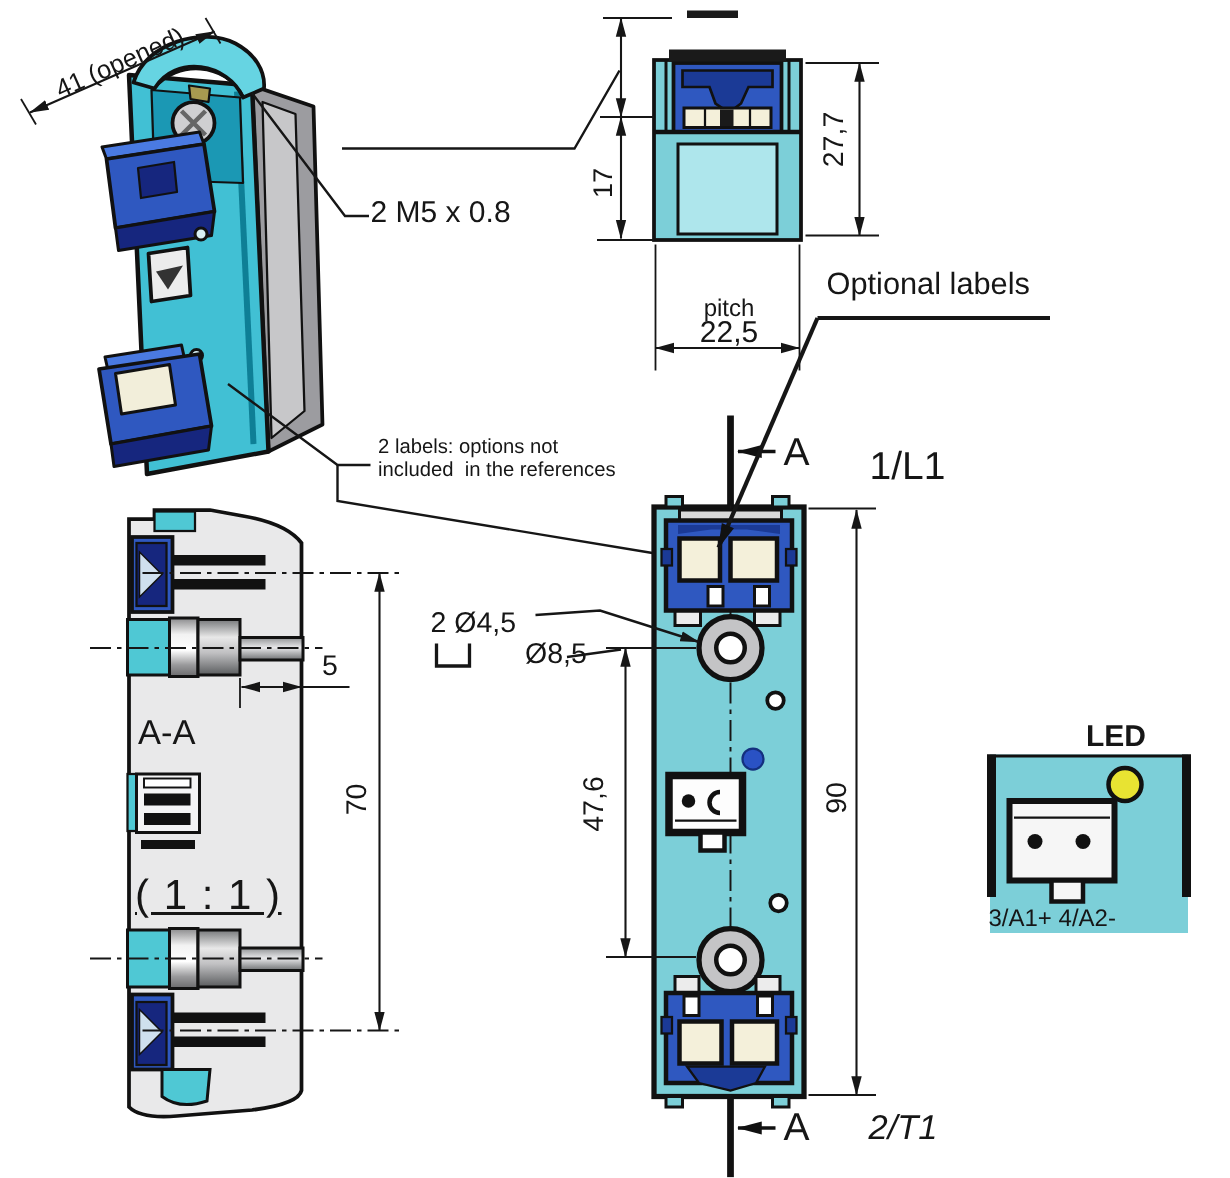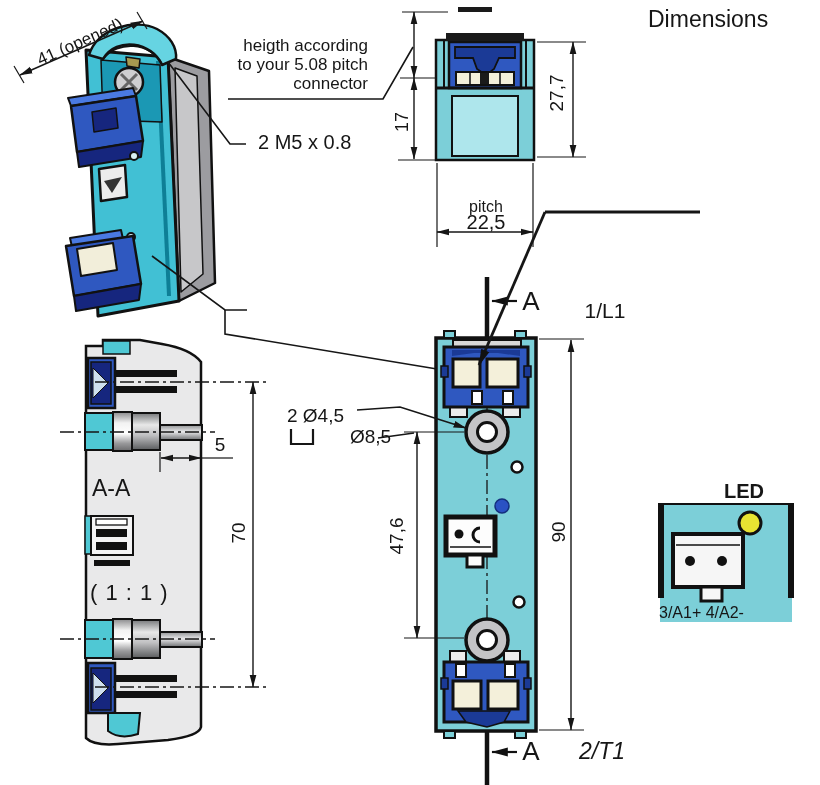--- a/index.html
+++ b/index.html
@@ -242,43 +242,42 @@
     <g>
       <rect x="673" y="534" width="70" height="53" fill="#f6f6f6" stroke="#111" stroke-width="4"></rect>
       <line x1="676" y1="545" x2="740" y2="545" stroke="#111" stroke-width="1.5"></line>
       <circle cx="690" cy="561" r="5" fill="#111"></circle>
       <circle cx="722" cy="561" r="5" fill="#111"></circle>
       <rect x="701" y="587" width="21" height="14" fill="#f6f6f6" stroke="#111" stroke-width="3"></rect>
     </g>
   </g>
 </svg>
 
-<div class="lbl" style="left:648px;top:6px;font-size:23px;">Dimensions</div>
 
 <div class="lbl ctr" style="left:80px;top:42px;font-size:17px;--r:-24deg;white-space:nowrap;">41 (opened)</div>
-<div class="lbl rt" style="right:452px;top:36px;font-size:17px;">heigth according
-to your 5.08 pitch
-connector</div>
-<div class="lbl" style="left:247px;top:131px;font-size:20px;margin-left:11px;">2 M5 x 0.8</div>
+<div class="lbl" style="left:247px;top:131px;font-size:20px;">2 M5 x 0.8</div>
+<div class="lbl" style="left:252px;top:290px;font-size:13.5px;">2 labels: options not
+included  in the references</div>
 
 <div class="lbl ctr" style="left:402px;top:122px;font-size:18px;--r:-90deg;">17</div>
 <div class="lbl ctr" style="left:557px;top:93px;font-size:19px;--r:-90deg;">27,7</div>
 <div class="lbl ctr" style="left:486px;top:178px;font-size:20px;margin-top:44px;">22,5</div>
 <div class="lbl ctr" style="left:486px;top:207px;font-size:16px;">pitch</div>
 
-<div class="lbl ctr" style="left:605px;top:311px;font-size:21px;">1/L1</div>
+<div class="lbl" style="left:551px;top:178px;font-size:20.5px;">Optional labels</div>
+<div class="lbl ctr" style="left:605px;top:311px;font-size:26px;">1/L1</div>
 <div class="lbl ctr" style="left:531px;top:302px;font-size:26px;">A</div>
 <div class="lbl" style="left:287px;top:405px;font-size:19px;">2 Ø4,5</div>
 <div class="lbl" style="left:322px;top:426px;font-size:19px;margin-left:28px;">Ø8,5</div>
 <div class="lbl ctr" style="left:397px;top:536px;font-size:19px;--r:-90deg;">47,6</div>
 <div class="lbl ctr" style="left:559px;top:532px;font-size:19px;--r:-90deg;">90</div>
 <div class="lbl ctr" style="left:602px;top:751px;font-size:23px;font-style:italic;">2/T1</div>
 <div class="lbl ctr" style="left:531px;top:752px;font-size:26px;">A</div>
 
 <div class="lbl" style="left:92px;top:475px;font-size:23px;">A-A</div>
-<div class="lbl" style="left:90px;top:581px;font-size:22px;letter-spacing:1px;">( 1 : 1 )</div>
+<div class="lbl" style="left:90px;top:581px;font-size:28px;letter-spacing:1px;text-decoration:underline;">( 1 : 1 )</div>
 <div class="lbl ctr" style="left:220px;top:445px;font-size:19px;">5</div>
 <div class="lbl ctr" style="left:239px;top:533px;font-size:19px;--r:-90deg;">70</div>
 
 <div class="lbl" style="left:724px;top:480px;font-size:20px;font-weight:bold;">LED</div>
 <div class="lbl" style="left:659px;top:604px;font-size:16px;">3/A1+ 4/A2-</div>
 
 </div>
 
 </body></html>

